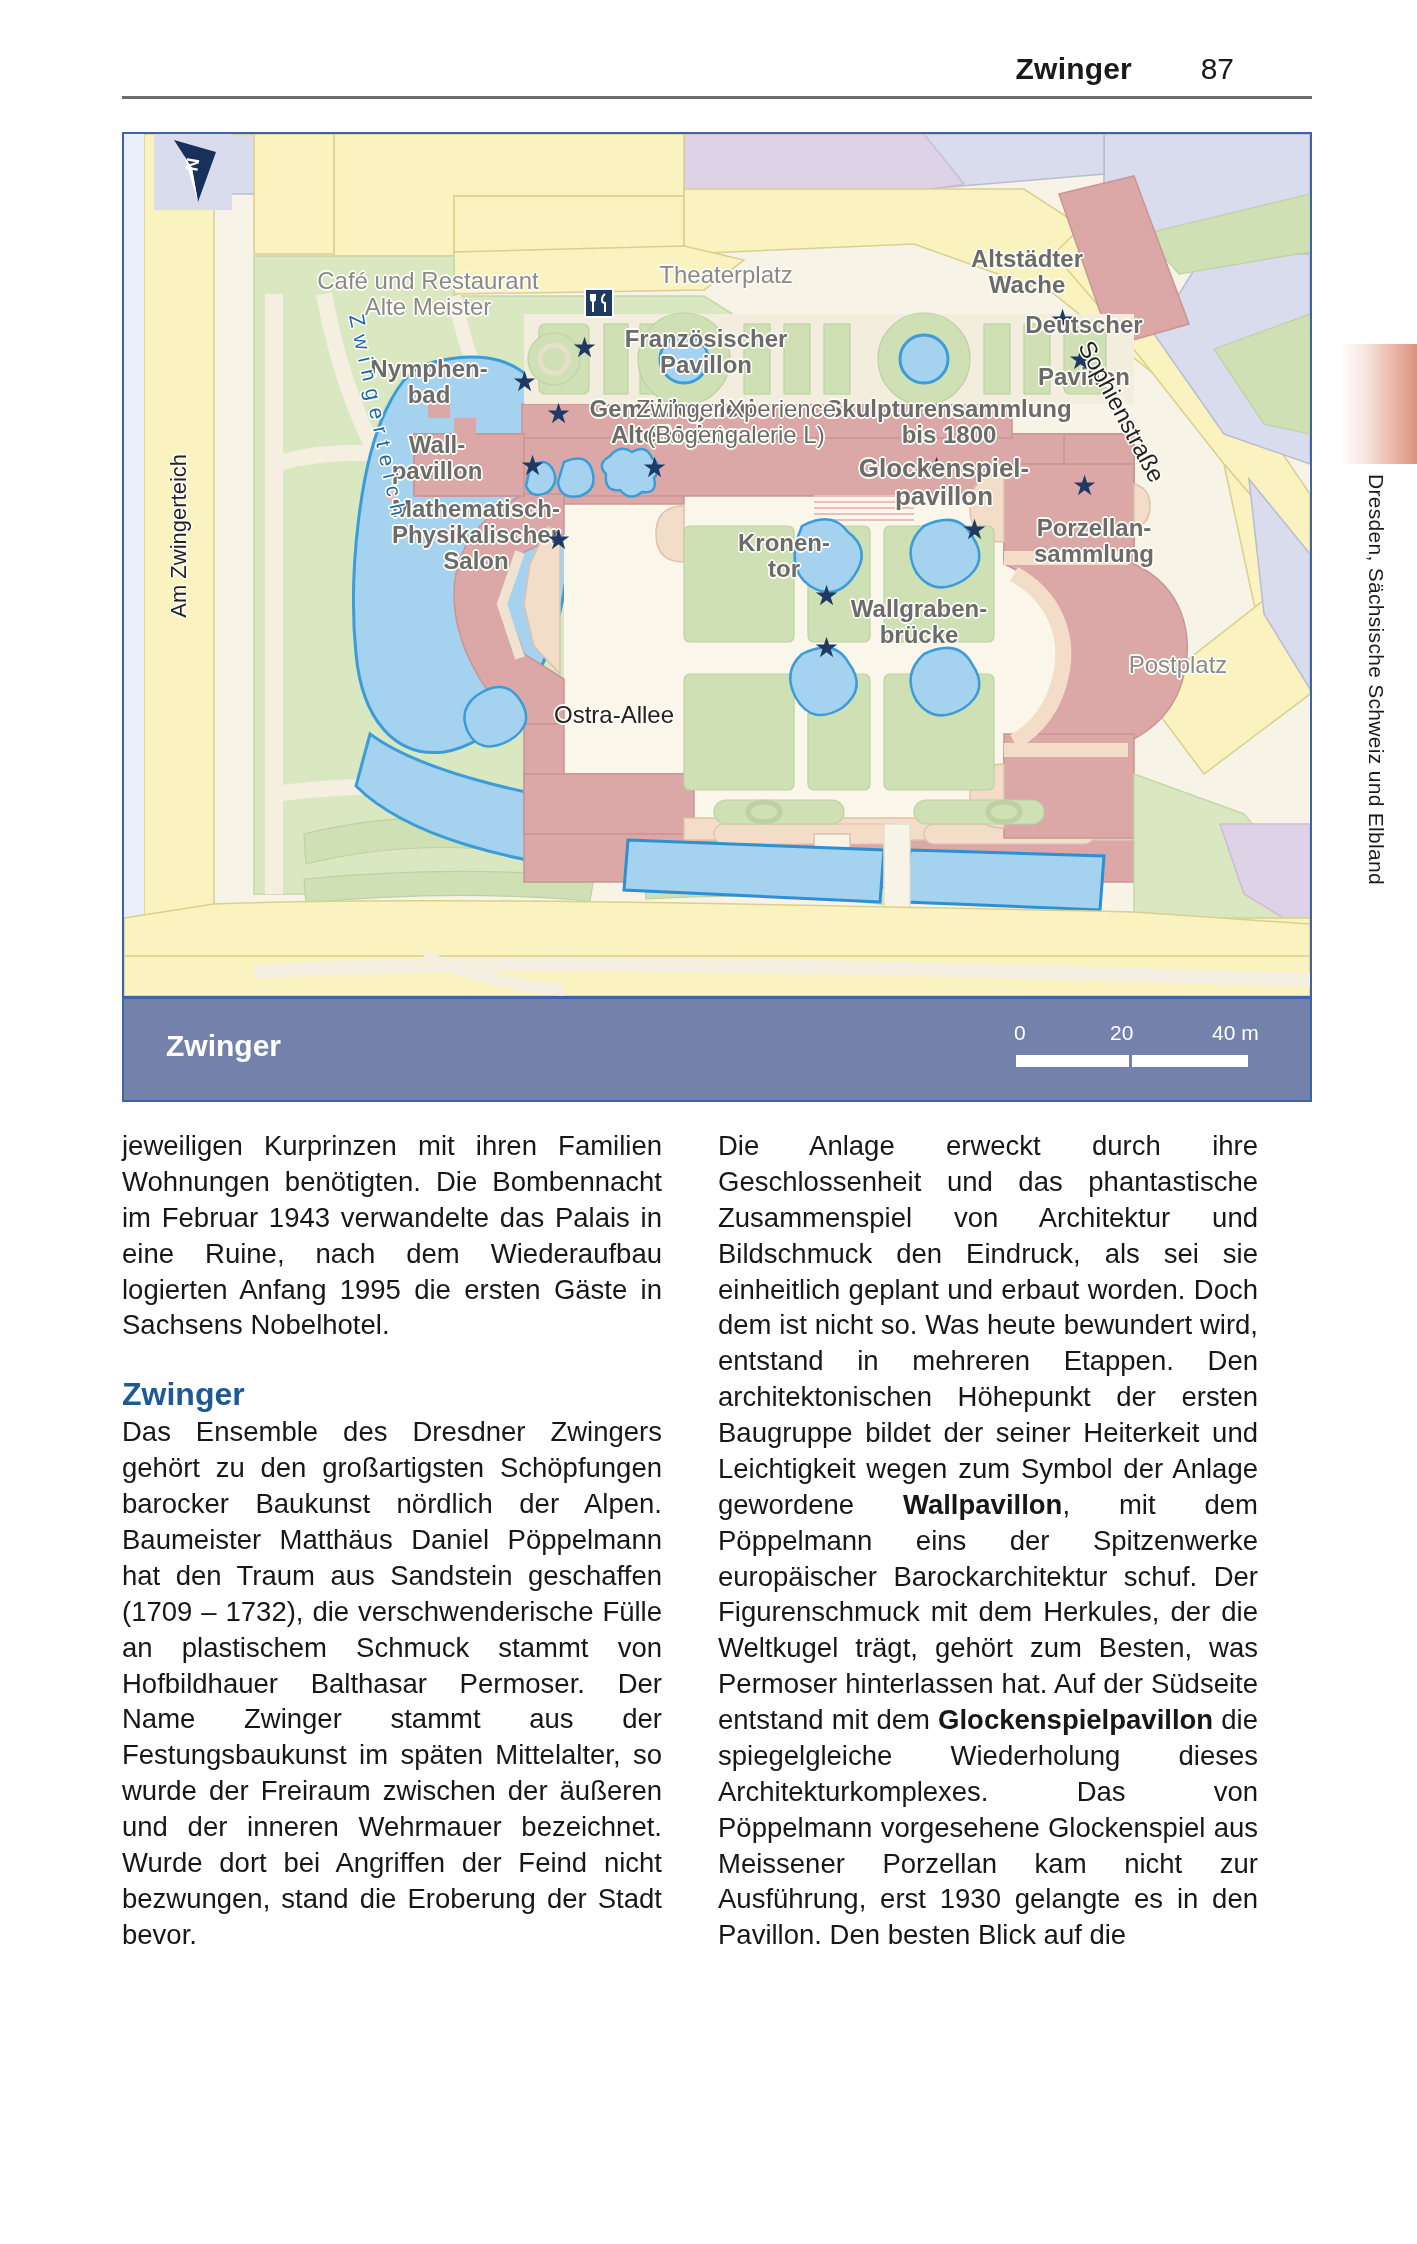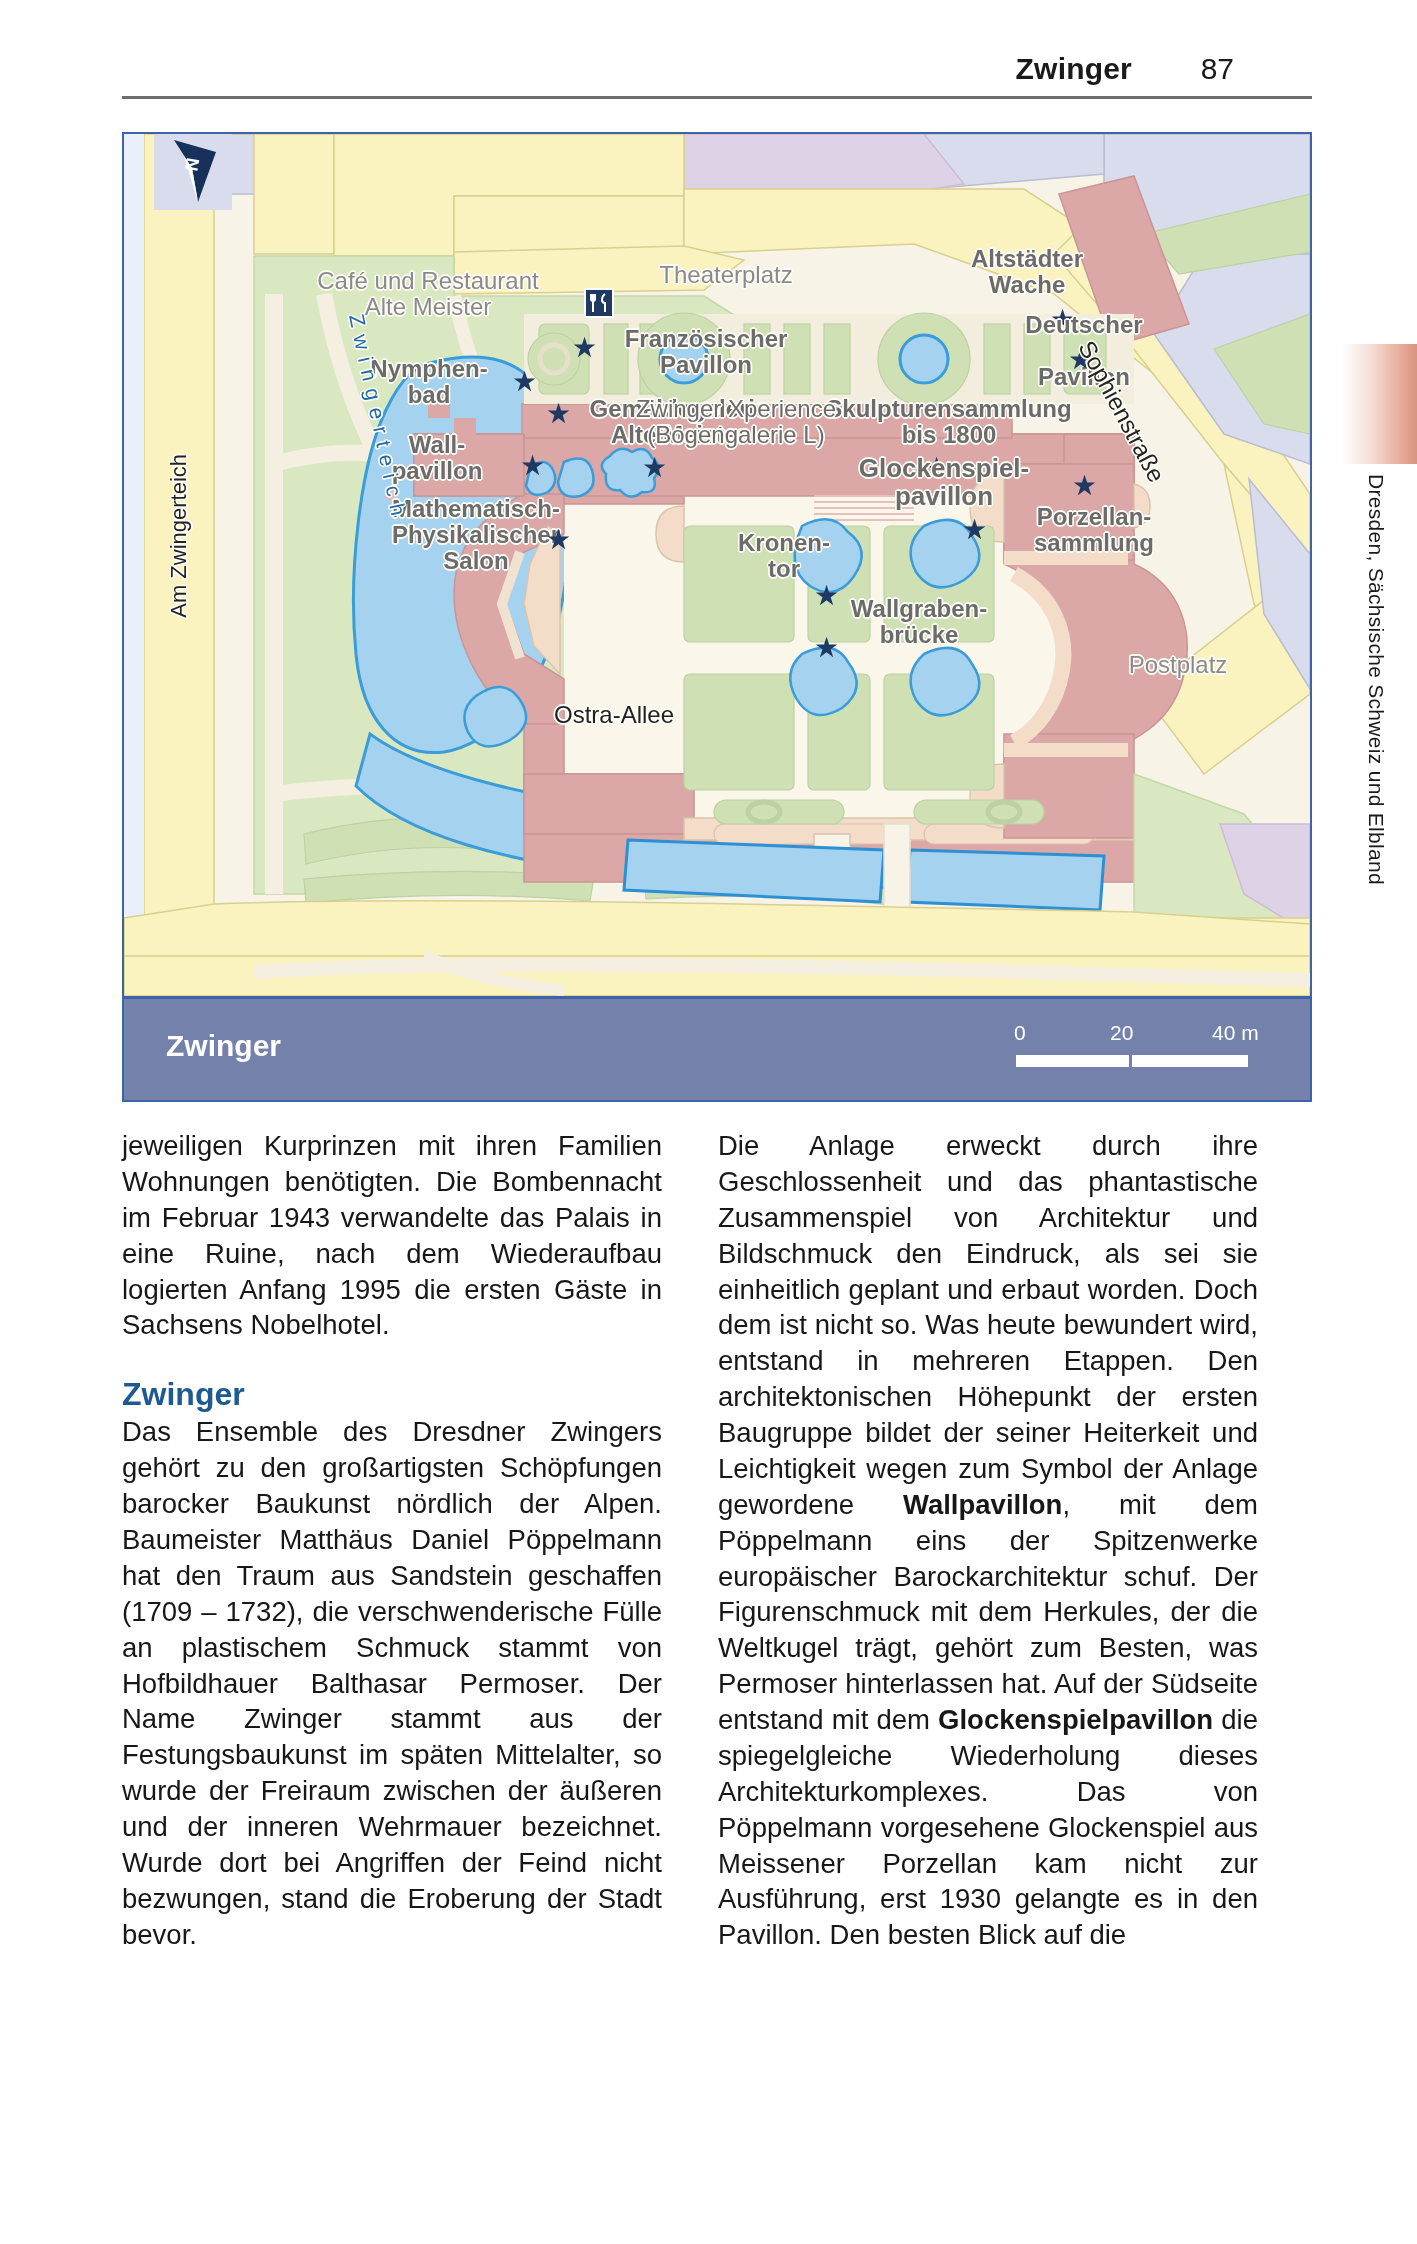--- a/index.html
+++ b/index.html
@@ -464,21 +464,21 @@
 
     <div class="mlabel" style="left:222px; top:362px; width:260px; font-size:24px;">Mathematisch-
 Physikalischer
 Salon</div>
     <div class="star" style="left:422px; top:392px;">★</div>
 
     <div class="mlabel" style="left:580px; top:396px; width:160px; font-size:24px;">Kronen-
 tor</div>
     <div class="star" style="left:690px; top:448px;">★</div>
 
-    <div class="mlabel" style="left:870px; top:370px; width:200px; font-size:24px;">Porzellan-
+    <div class="mlabel" style="left:870px; top:381px; width:200px; font-size:24px;">Porzellan-
 sammlung</div>
     <div class="star" style="left:838px; top:382px;">★</div>
 
     <div class="mlabel" style="left:700px; top:462px; width:190px; font-size:24px;text-align:center;">Wallgraben-
 brücke</div>
     <div class="star" style="left:690px; top:500px;">★</div>
 
     <div class="mlabel plain" style="left:964px; top:518px; width:180px; font-size:24px;">Postplatz</div>
 
     <div class="mlabel street" style="left:380px; top:568px; width:220px; font-size:24px;">Ostra-Allee</div>

